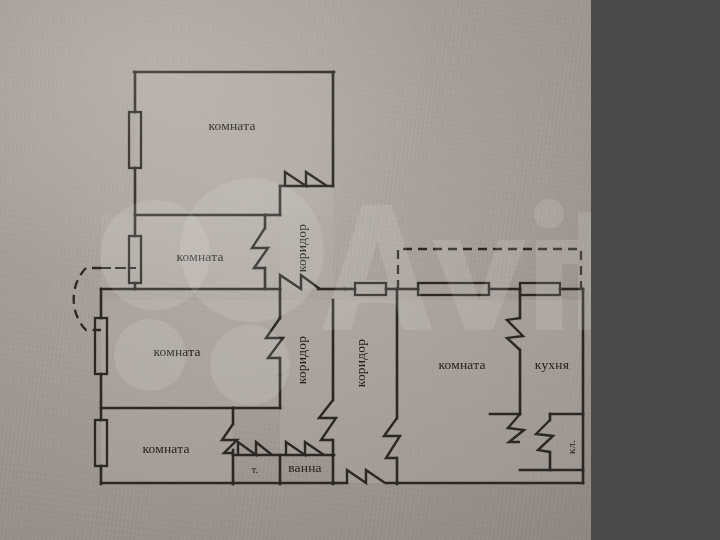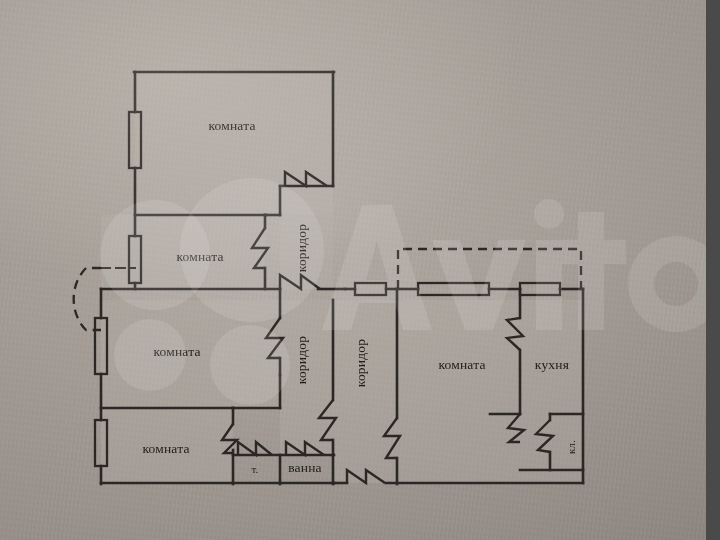--- a/index.html
+++ b/index.html
@@ -3,21 +3,21 @@
 <meta charset="utf-8">
 <title>Floor Plan</title>
 <style>
   html, body {
     margin: 0;
     padding: 0;
     background: #4a4a4a;
   }
   #page {
     position: relative;
-    width: 706px;
+    width: 591px;
     height: 540px;
     overflow: hidden;
     font-family: "Liberation Serif", "DejaVu Serif", serif;
     background: #a39b94;
   }
   
   #paper-base {
     position: absolute;
     inset: 0;
     background:

